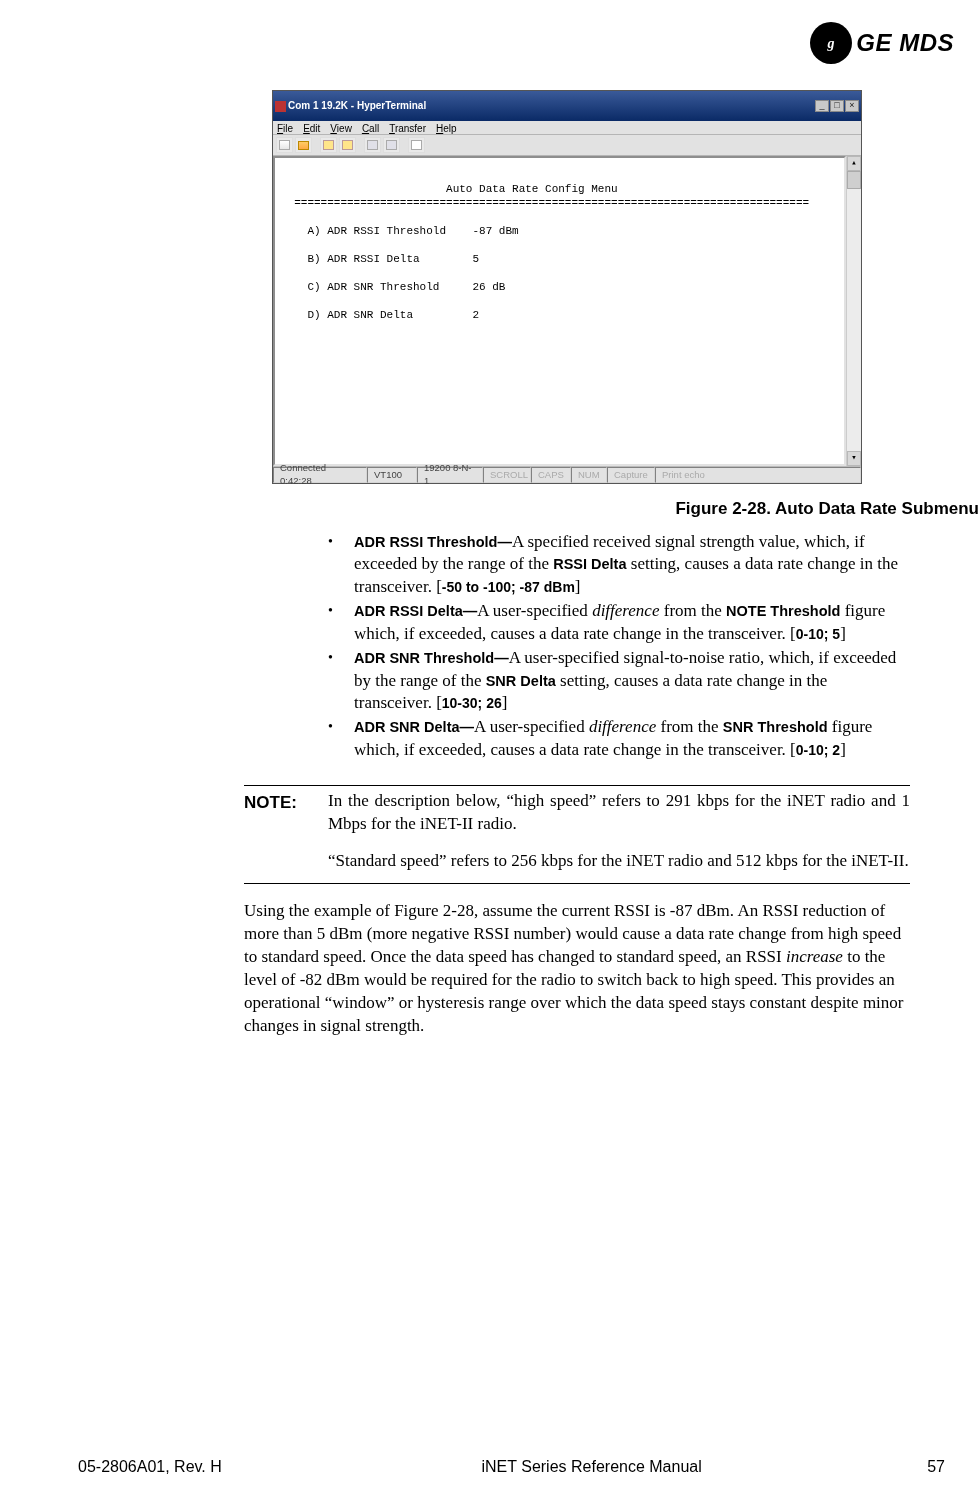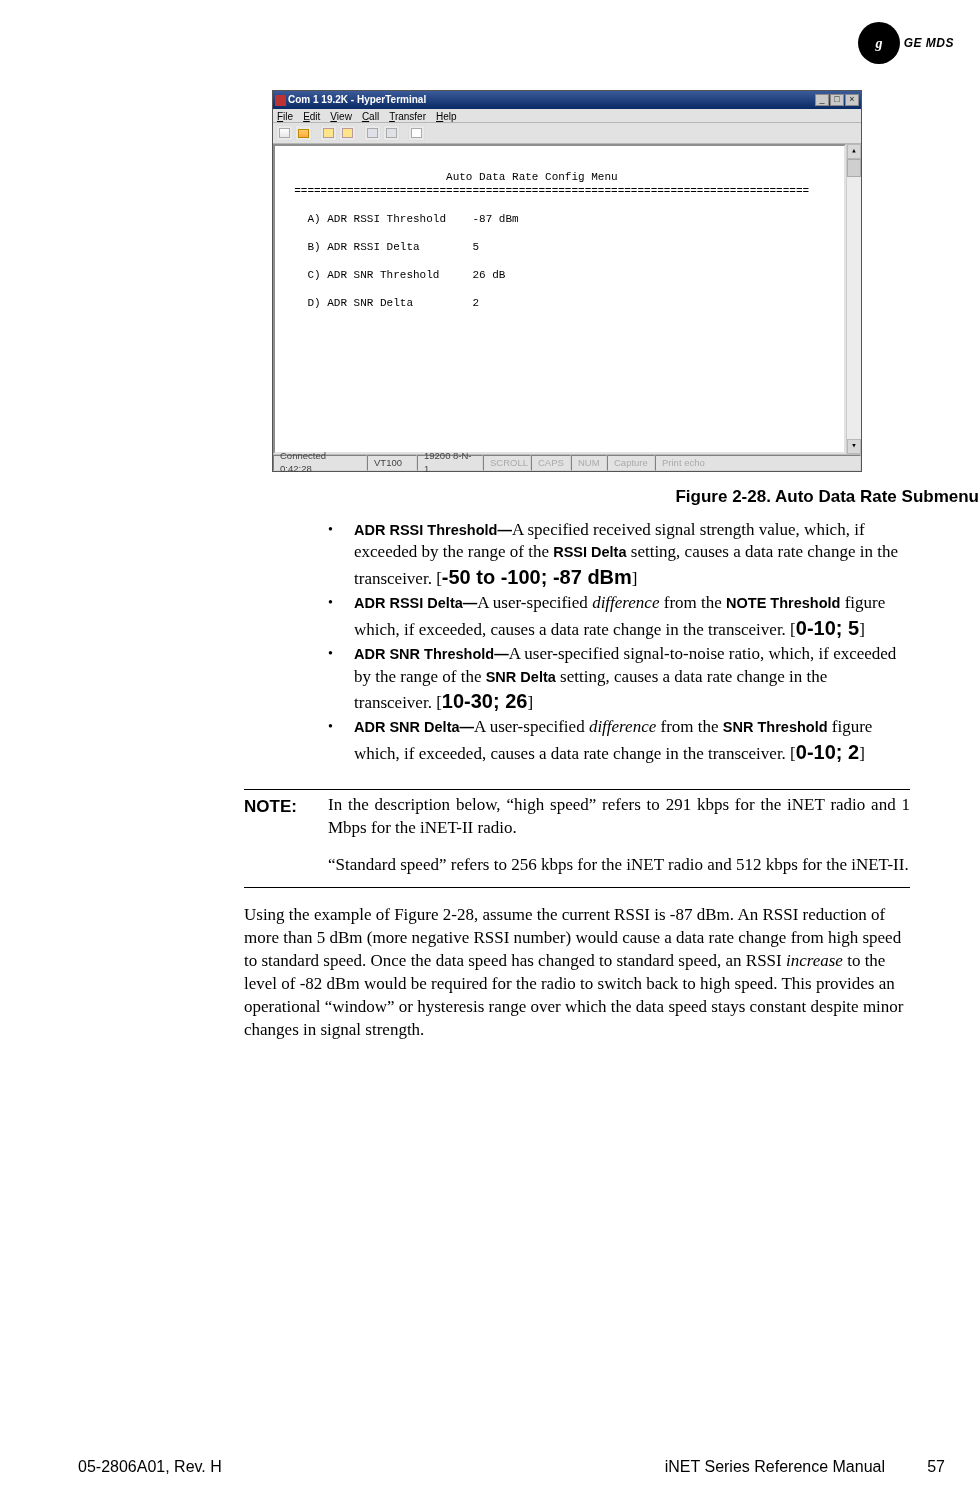--- a/index.html
+++ b/index.html
@@ -30,21 +30,21 @@
     align-items: center;
     justify-content: center;
     color: #fff;
     font-family: Arial, sans-serif;
     font-size: 18px;
     font-weight: bold;
     font-style: italic;
   }
   .ge-text {
     font-family: Arial, sans-serif;
-    font-size: 12px;
+    font-size: 24px;
     font-weight: bold;
     font-style: italic;
     letter-spacing: 0.5px;
   }
   .content {
     position: absolute;
     top: 90px;
     left: 0;
     width: 100%;
   }
@@ -58,21 +58,21 @@
     font-family: 'Courier New', monospace;
     font-size: 10.5px;
   }
   .term-titlebar {
     background: linear-gradient(#3a5a99, #0a2a66);
     color: #fff;
     padding: 1px 2px;
     display: flex;
     align-items: center;
     justify-content: space-between;
-    height: 18px;
+    height: 30px;
   }
   .term-titlebar-left { display:flex; align-items:center; gap:2px;}
   .term-fav { width:11px; height:11px; background:#b33; display:inline-block; }
   .term-title {
     font-family: Tahoma, sans-serif;
     font-size: 10px;
     font-weight: bold;
   }
   .term-ctrls { display:flex; gap:1px; }
   .term-btn {
@@ -179,21 +179,21 @@
   }
   .sans-bold {
     font-family: Arial, Helvetica, sans-serif;
     font-weight: bold;
     font-size: 14.5px;
   }
   .italic-serif { font-style: italic; font-family: Liberation Serif, serif; }
   .range {
     font-family: Arial, Helvetica, sans-serif;
     font-weight: bold;
-    font-size: 20px;
+    font-size: 14px;
   }
 
   .note-rule {
     margin: 24px 0 4px 244px;
     width: 666px;
     border: none;
     border-top: 1.5px solid #000;
   }
   .note-block {
     display:flex;
@@ -232,21 +232,21 @@
     position: absolute;
     left: 0;
     bottom: 26px;
     width: 100%;
     display:flex;
     font-family: Arial, Helvetica, sans-serif;
     font-size: 16px;
     padding: 0 34px 0 78px;
   }
   .footer-left{ flex:1; text-align:left;}
-  .footer-center{ flex:1; text-align:right;}
+  .footer-center{ flex:1; text-align:left;}
   .footer-right{ flex:0 0 60px; text-align:right;}
 </style>
 </head>
 <body>
 
 <div class="header-logo">
   <div class="ge-monogram">
     <svg width="32" height="32" viewBox="0 0 32 32">
         <circle cx="16" cy="16" r="15" fill="#000"></circle>
         <text x="16" y="21" text-anchor="middle" fill="#fff" font-family="Georgia" font-style="italic" font-size="14">g</text>

